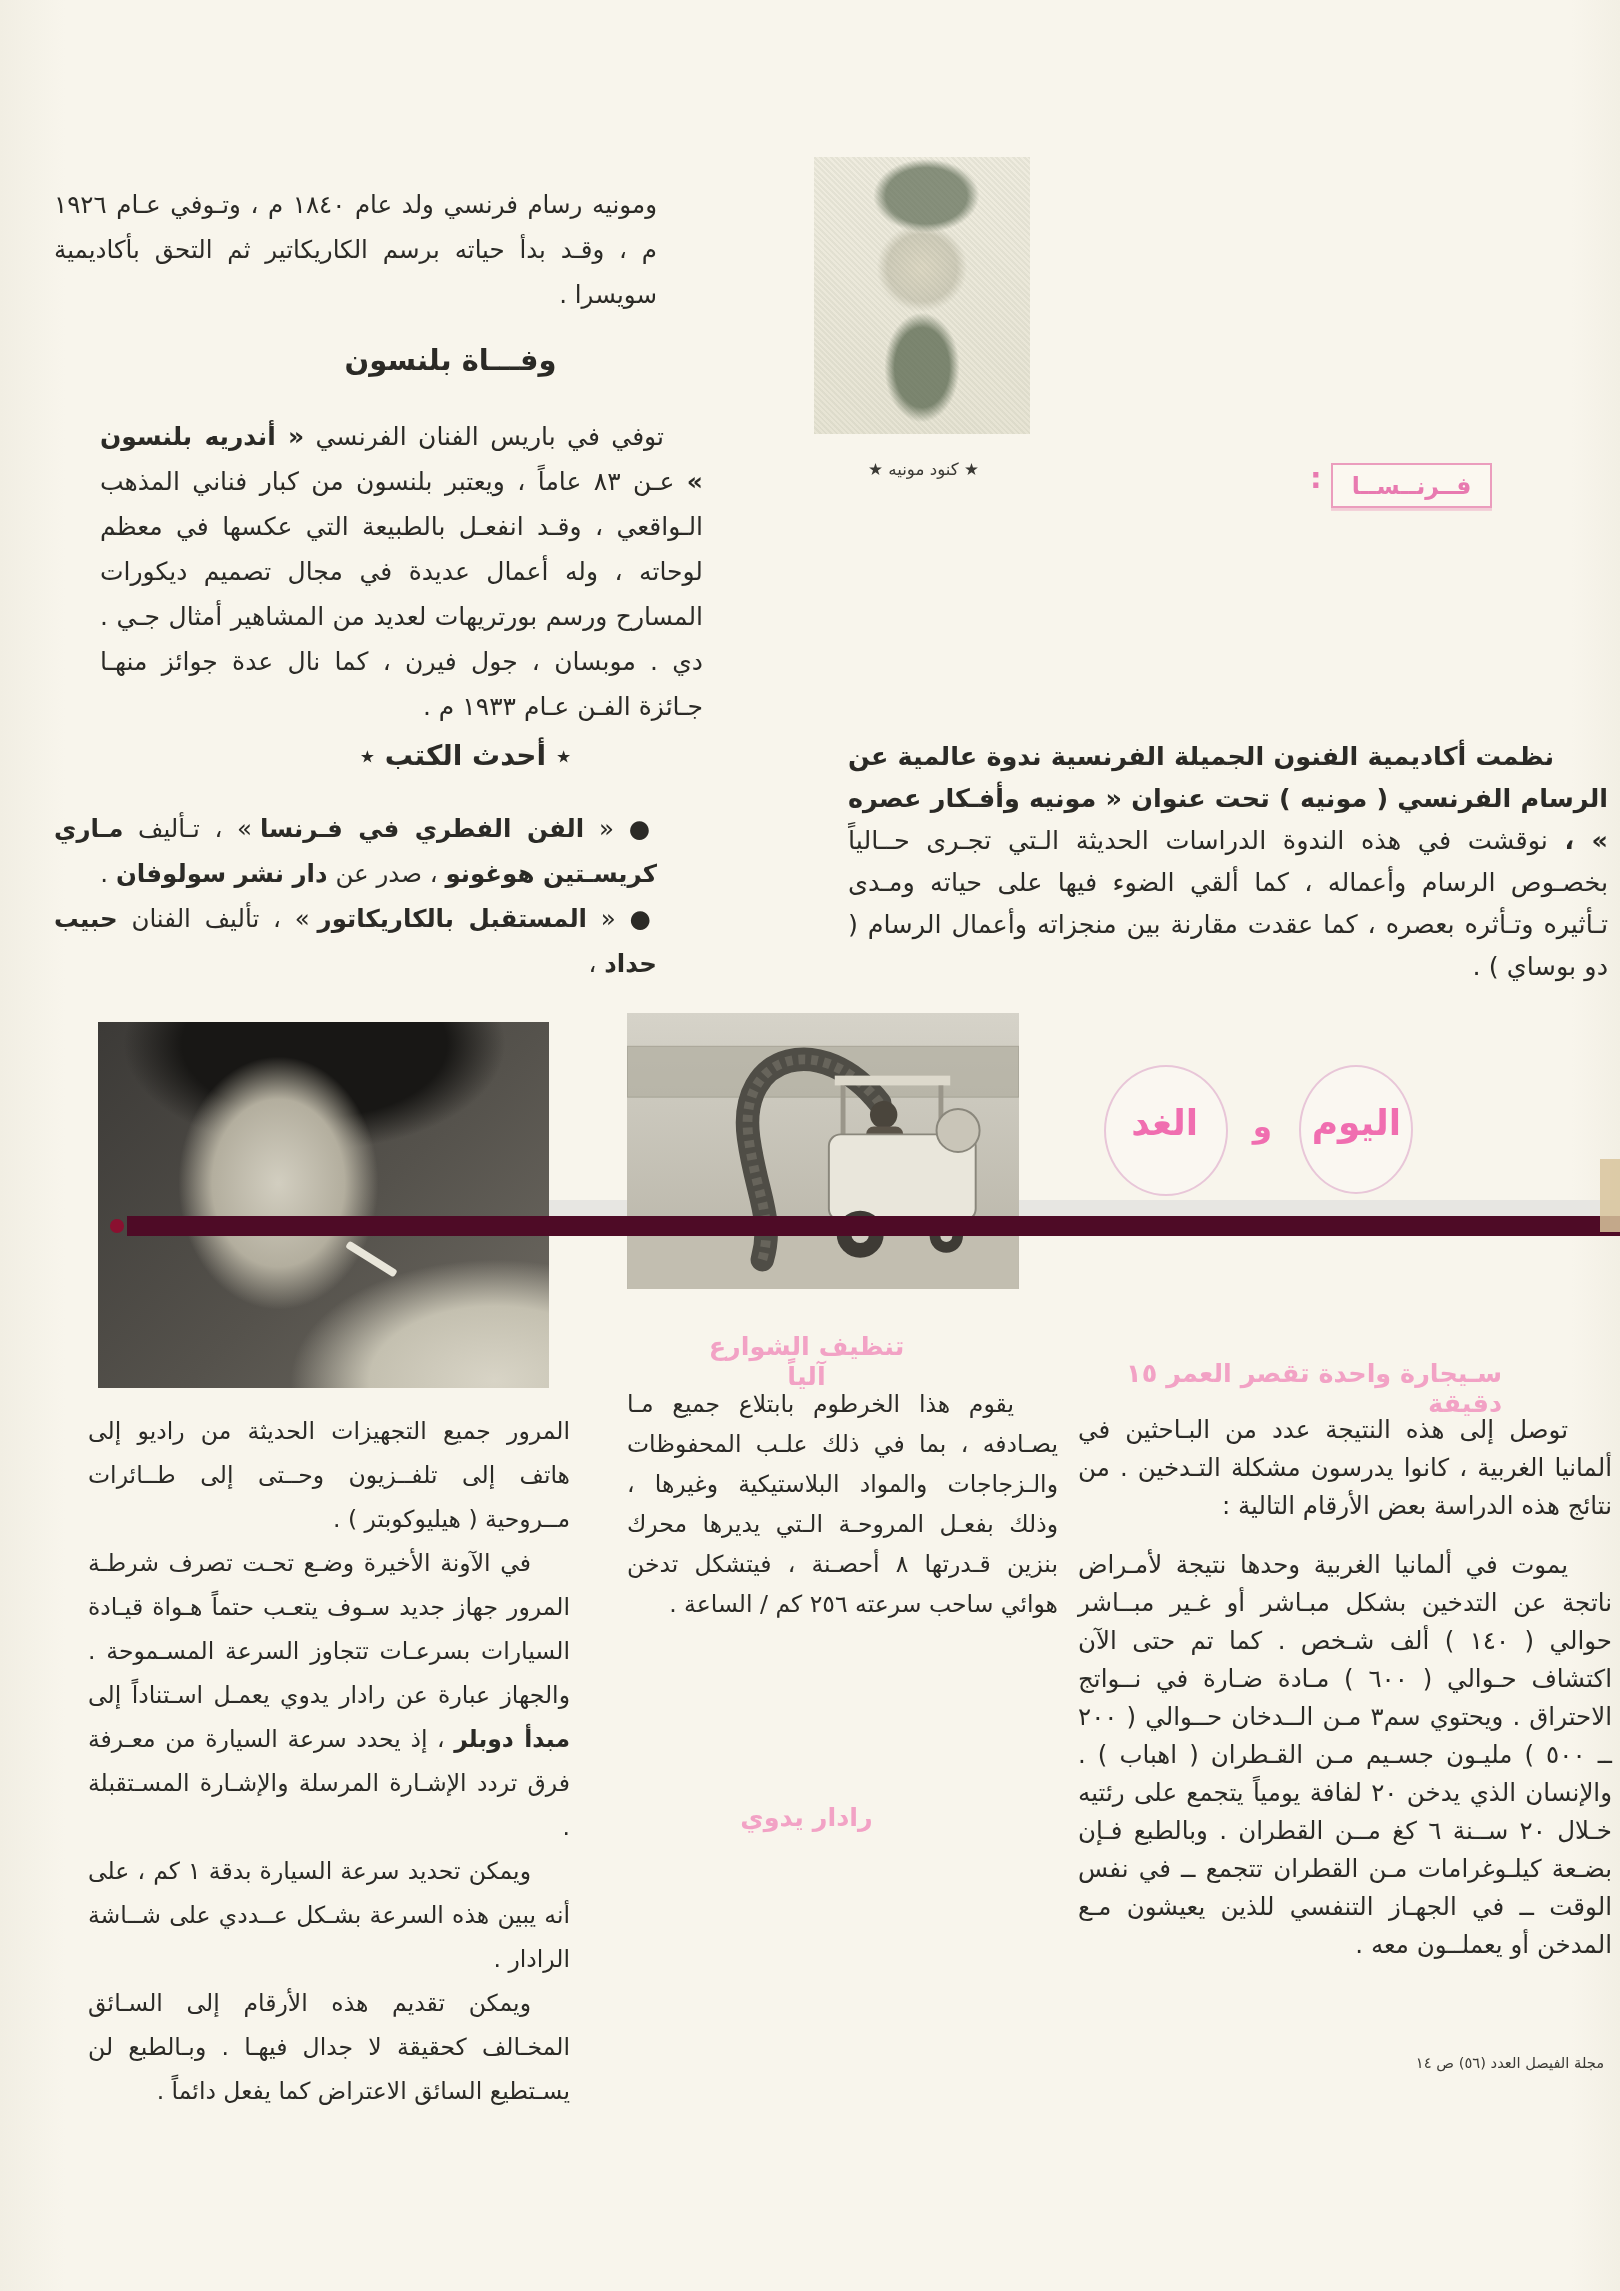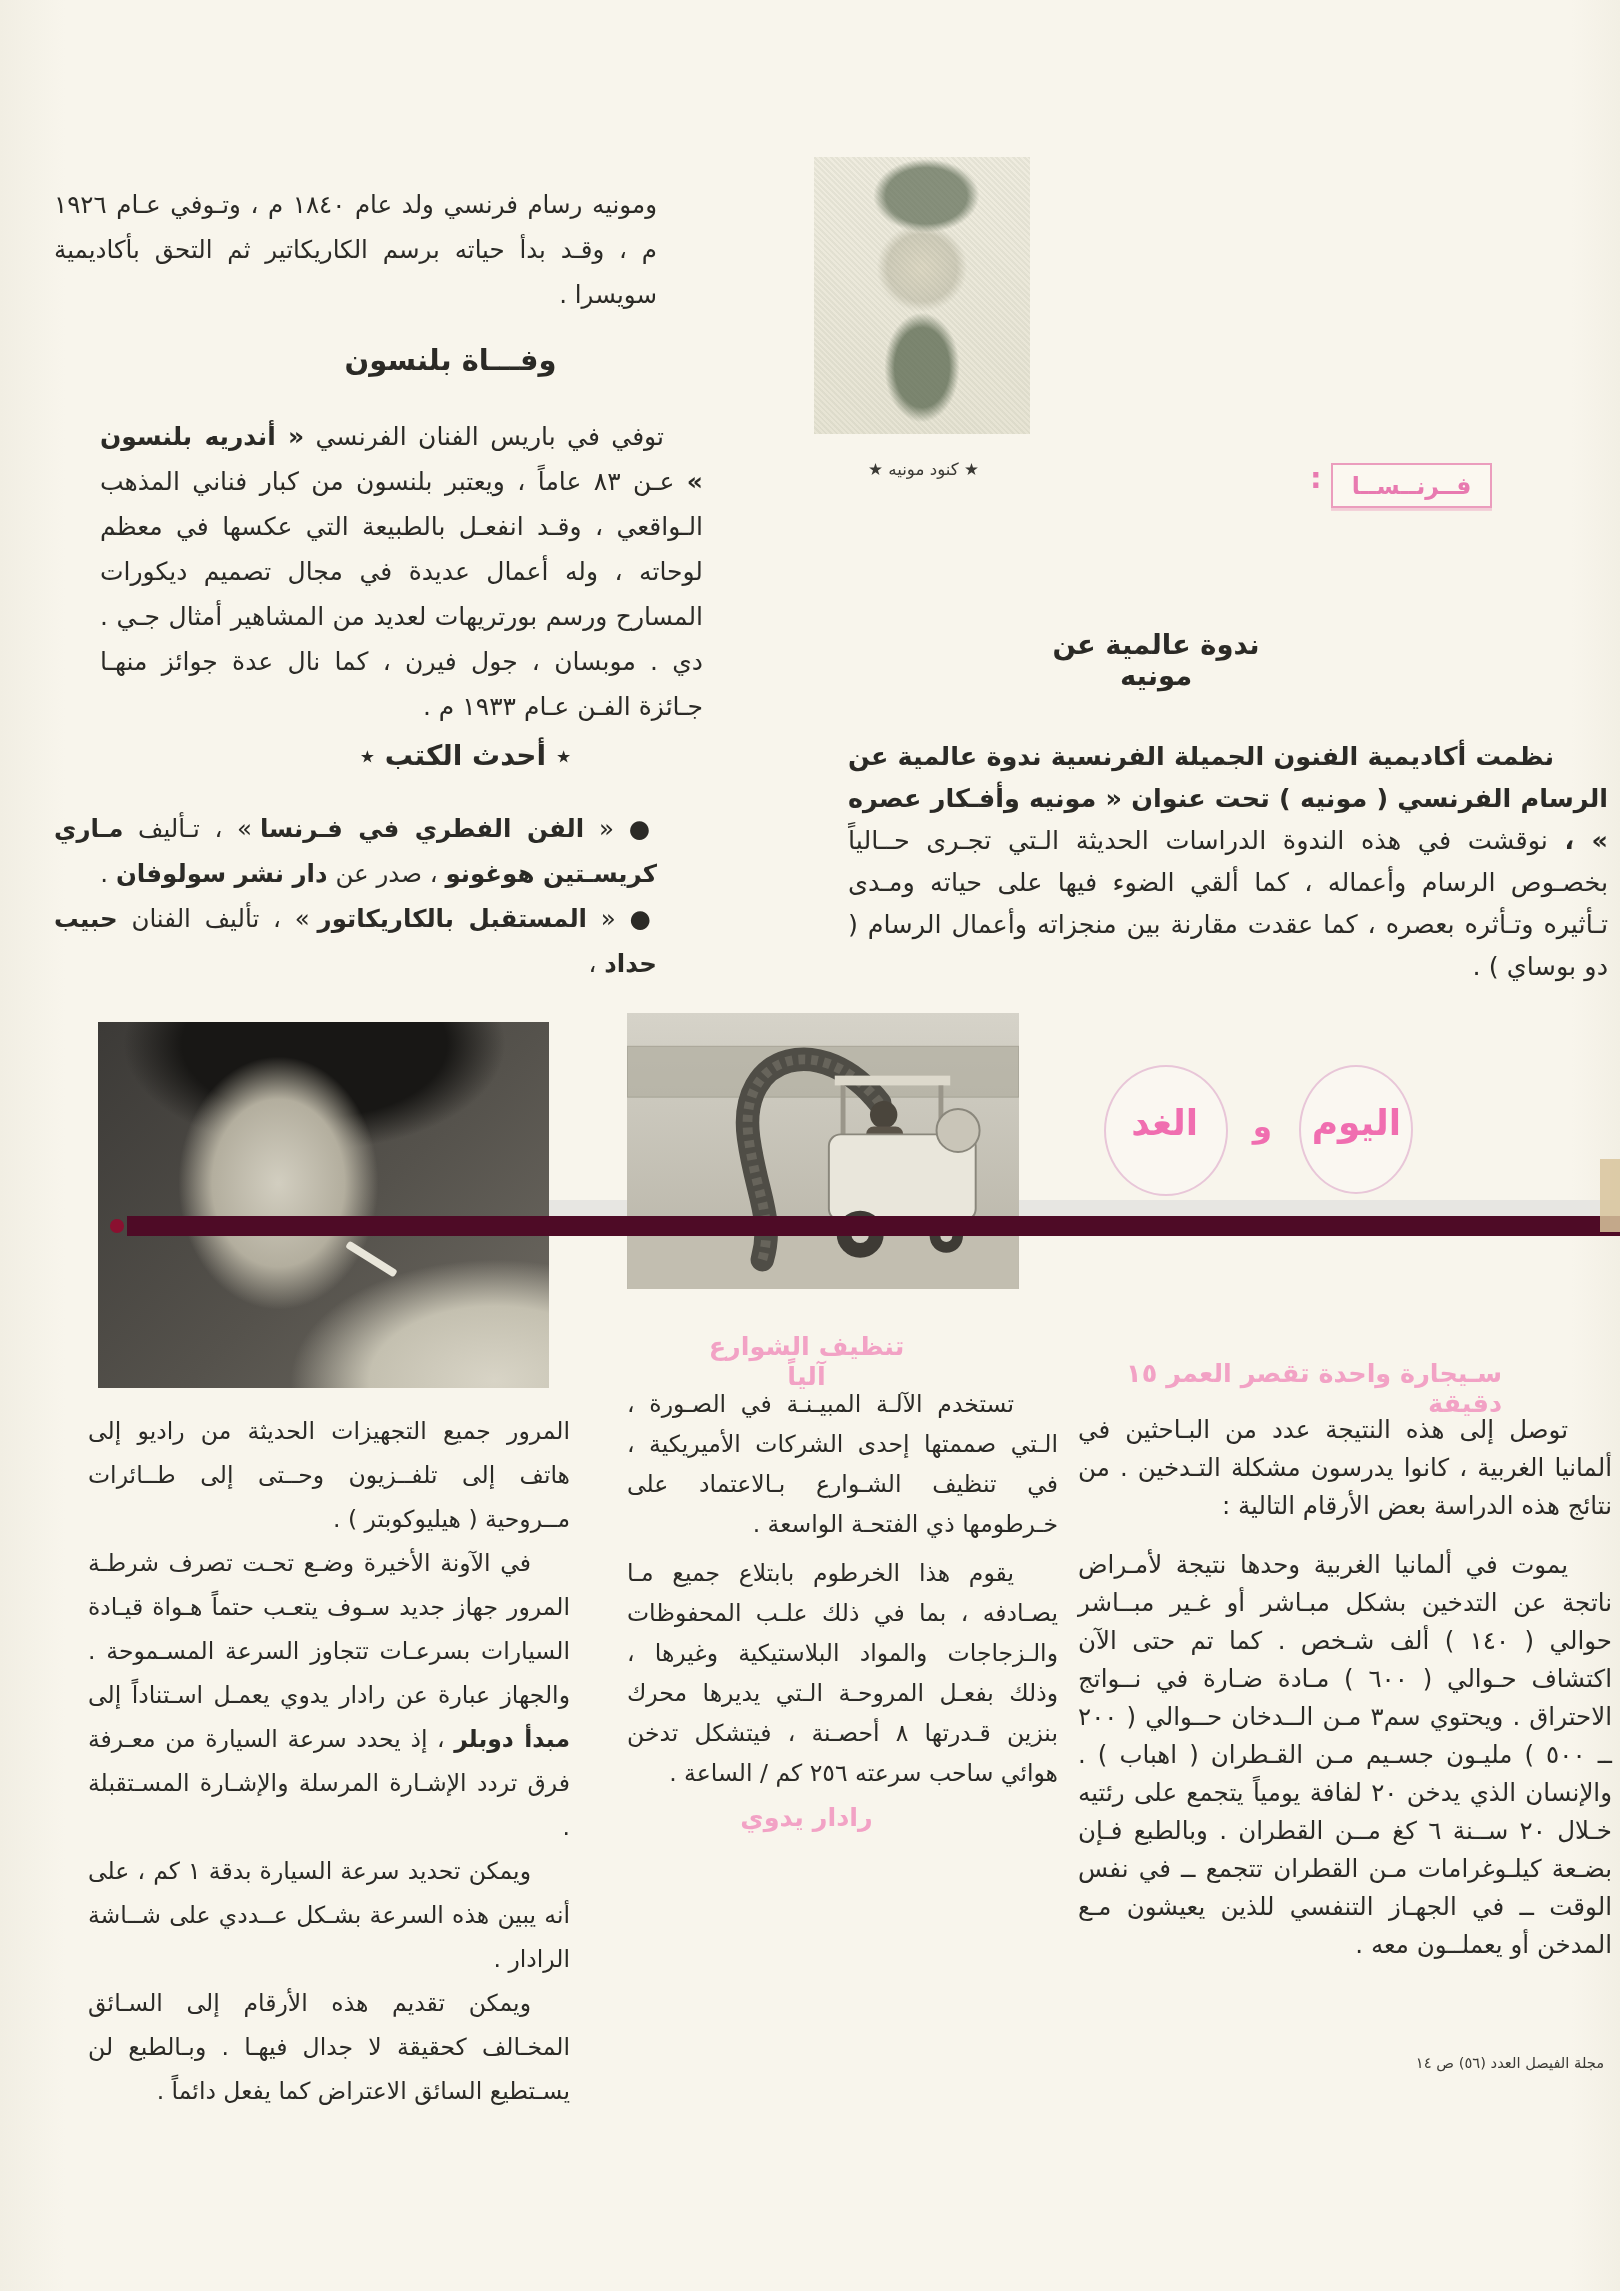--- a/index.html
+++ b/index.html
@@ -120,21 +120,20 @@
     <p><span>● « </span><b>الفن الفطري في فـرنسا</b><span> » ، تـأليف </span><b>مـاري كريسـتين هوغونو</b><span> ، صدر عن </span><b>دار نشر سولوفان</b><span> .</span></p>
     <p><span>● « </span><b>المستقبل بالكاريكاتور</b><span> » ، تأليف الفنان </span><b>حبيب حداد</b><span> ،</span></p>
   </div>
 
   <div class="abs portrait"></div>
   <div class="abs caption">★ كنود مونيه ★</div>
 
   <div class="abs france-colon">:</div>
   <div class="abs france-box">فــرنــســا</div>
 
-  <div class="abs seminar-title">ندوة عالمية عن مونيه</div>
   <div class="abs seminar-body just">
     <p><b>نظمت أكاديمية الفنون الجميلة الفرنسية ندوة عالمية عن الرسام الفرنسي ( مونيه ) تحت عنوان « مونيه وأفـكار عصره » ،</b><span> نوقشت في هذه الندوة الدراسات الحديثة الـتي تجـرى حــالياً بخصـوص الرسام وأعماله ، كما ألقي الضوء فيها على حياته ومـدى تـأثيره وتـأثره بعصره ، كما عقدت مقارنة بين منجزاته وأعمال الرسام ( دو بوساي ) .</span></p>
   </div>
 
   <div class="abs photo-face">
     <div class="cigarette"></div>
   </div>
 
   <div class="abs photo-sweeper">
     <svg viewBox="0 0 400 282">
@@ -165,21 +164,20 @@
     <div class="logo-word tomorrow">الغد</div>
   </div>
 
   <div class="abs band-gray"></div>
   <div class="abs band-maroon"></div>
   <div class="abs stripe-dot"></div>
   <div class="abs edge-artifact"></div>
 
   <div class="abs clean-head pinkhead">تنظيف الشوارع آلياً</div>
   <div class="abs clean-body just">
-    <p>تستخدم الآلـة المبيـنـة في الصـورة ، الـتي صممتها إحدى الشركات الأميريكية ، في تنظيف الشـوارع بـالاعتماد على خـرطومها ذي الفتحـة الواسعة .</p>
     <p>يقوم هذا الخرطوم بابتلاع جميع مـا يصـادفه ، بما في ذلك علـب المحفوظات والـزجاجات والمواد البلاستيكية وغيرها ، وذلك بفعـل المروحـة الـتي يديرها محرك بنزين قـدرتها ٨ أحصـنة ، فيتشكل تدخن هوائي ساحب سرعته ٢٥٦ كم / الساعة .</p>
   </div>
 
   <div class="abs radar-head pinkhead">رادار يدوي</div>
 
   <div class="abs cig-head pinkhead">سـيجارة واحدة تقصر العمر ١٥ دقيقة</div>
   <div class="abs cig-body just">
     <p>توصل إلى هذه النتيجة عدد من البـاحثين في ألمانيا الغربية ، كانوا يدرسون مشكلة التـدخين . من نتائج هذه الدراسة بعض الأرقام التالية :</p>
     <p>يموت في ألمانيا الغربية وحدها نتيجة لأمـراض ناتجة عن التدخين بشكل مبـاشر أو غـير مبــاشر حوالي ( ١٤٠ ) ألف شـخص . كما تم حتى الآن اكتشاف حـوالي ( ٦٠٠ ) مـادة ضـارة في نــواتج الاحتراق . ويحتوي سم٣ مـن الــدخان حــوالي ( ٢٠٠ ــ ٥٠٠ ) مليـون جسـيم مـن القـطران ( اهباب ) . والإنسان الذي يدخن ٢٠ لفافة يومياً يتجمع على رئتيه خـلال ٢٠ ســنة ٦ كغ مــن القطران . وبالطبع فـإن بضـعة كيلـوغرامات مـن القطران تتجمع ــ في نفس الوقت ــ في الجهـاز التنفسي للذين يعيشون مـع المدخن أو يعملــون معه .</p>
   </div>

